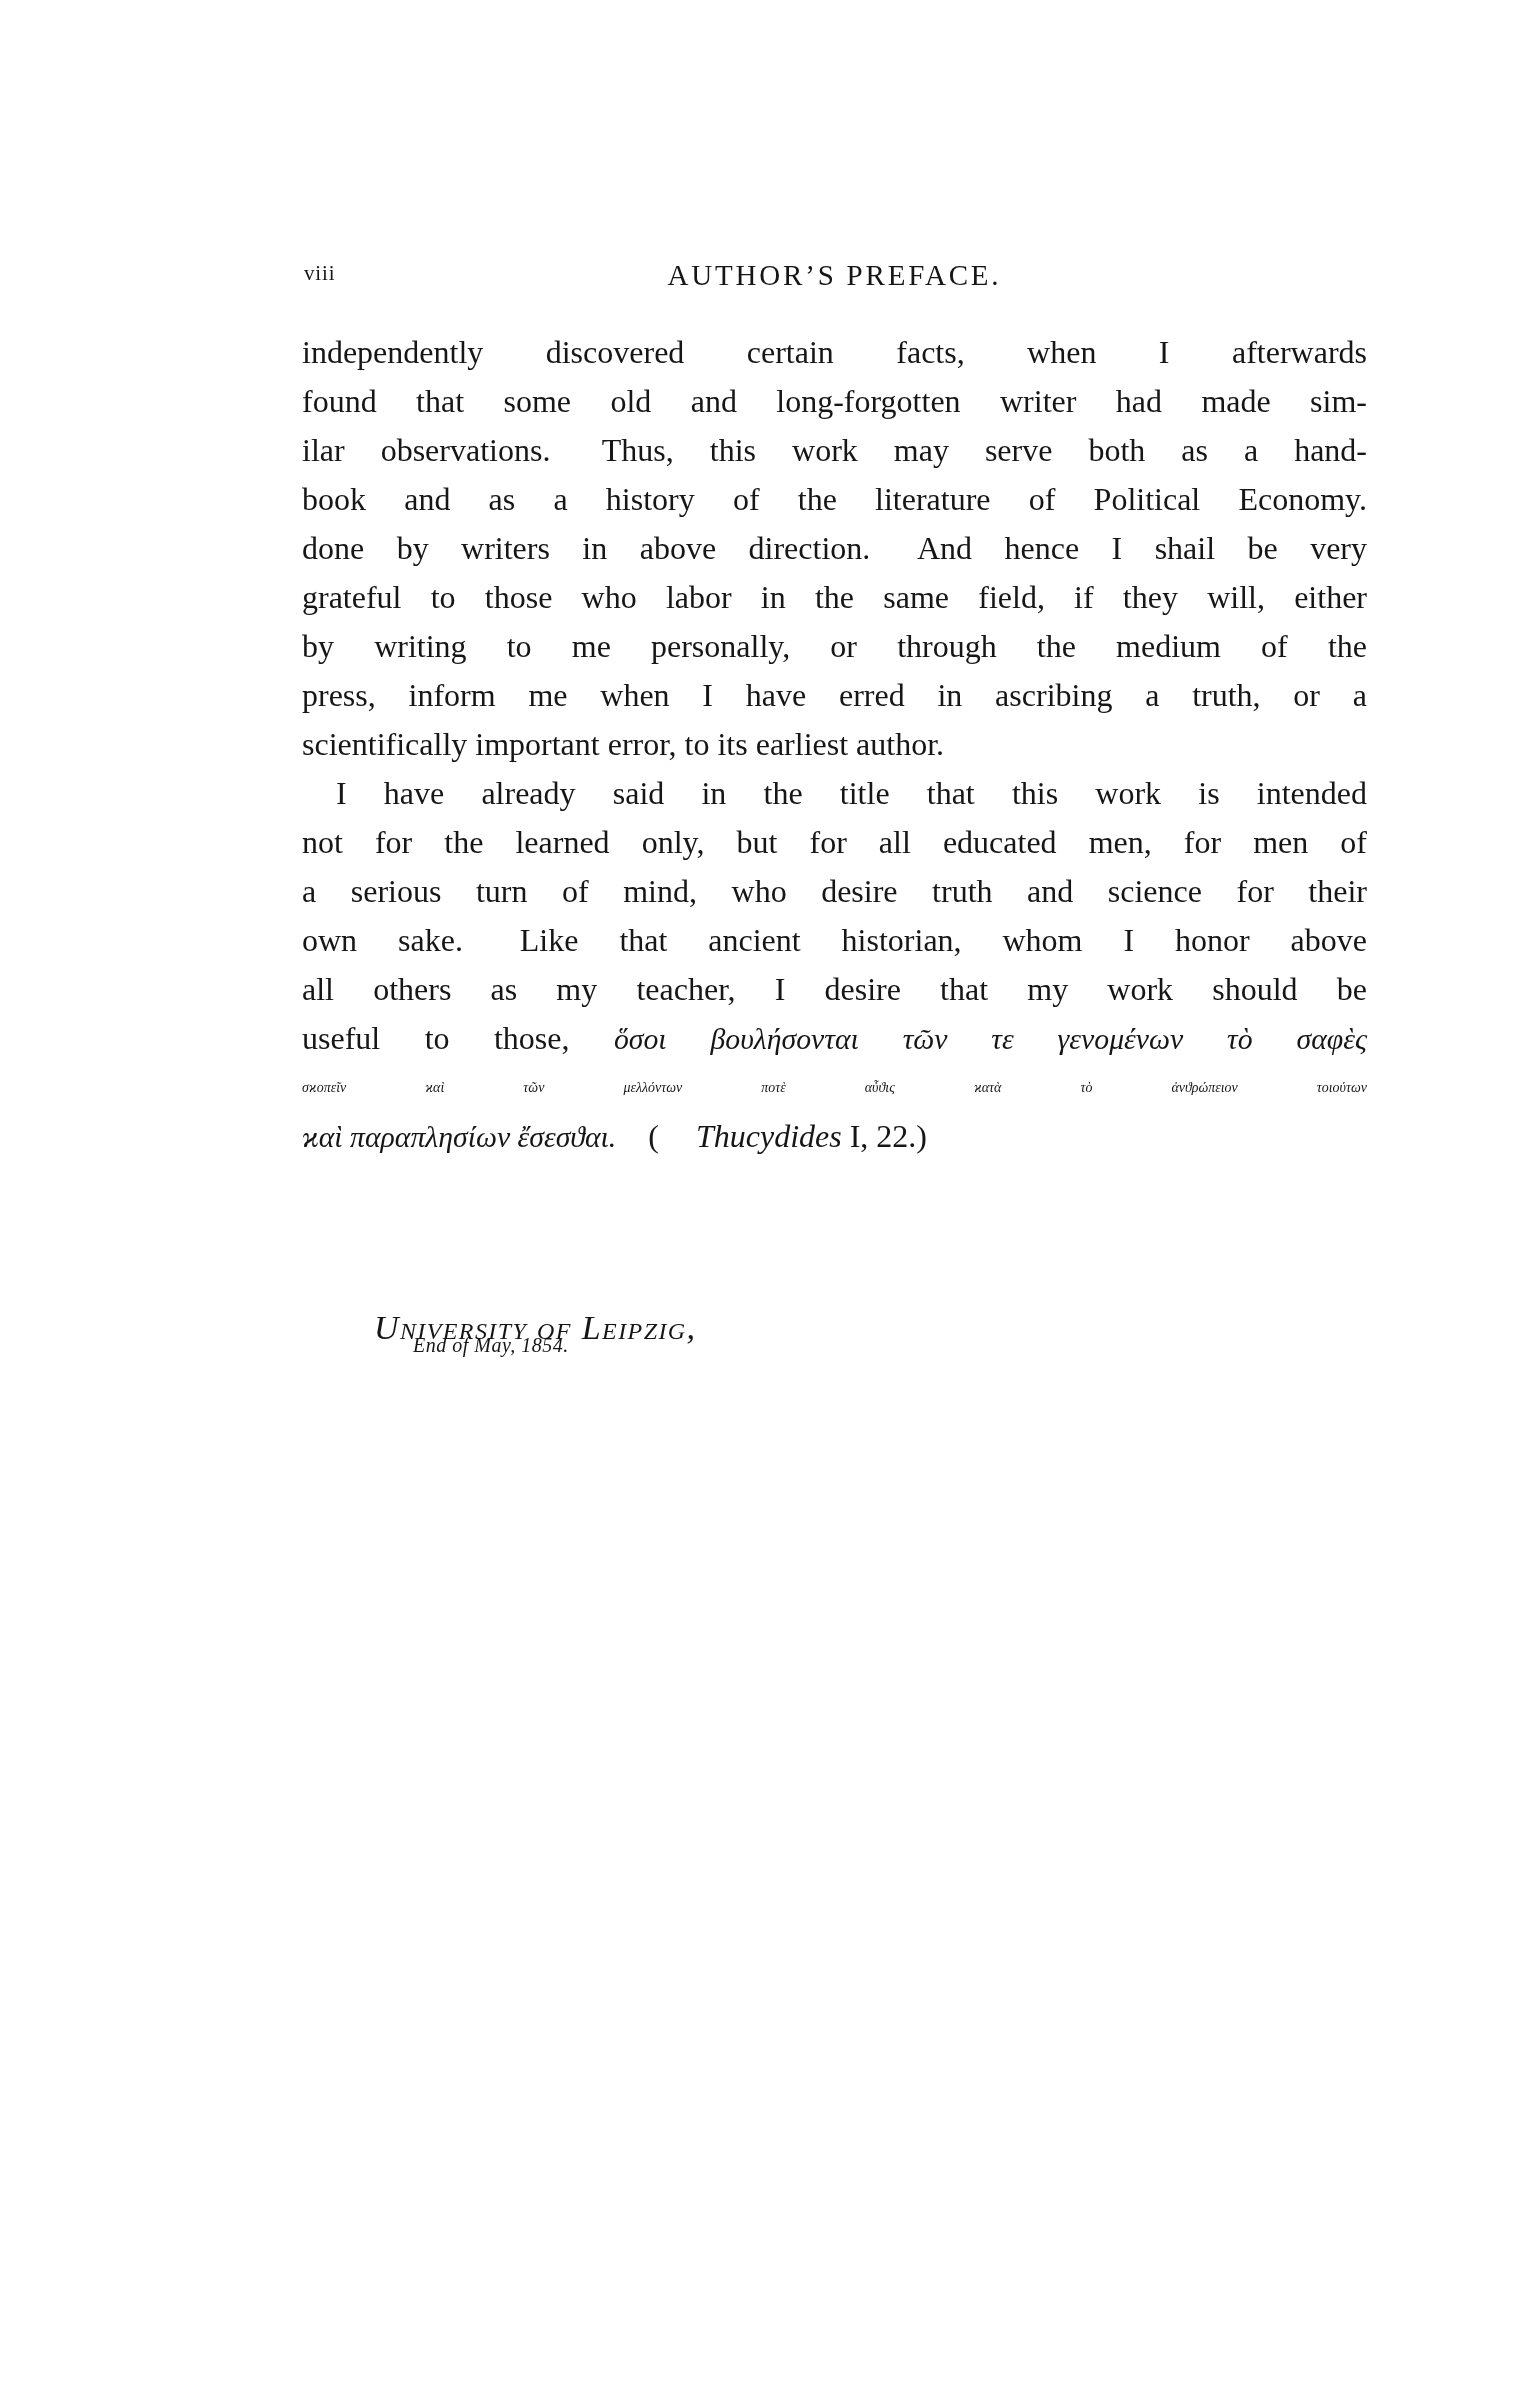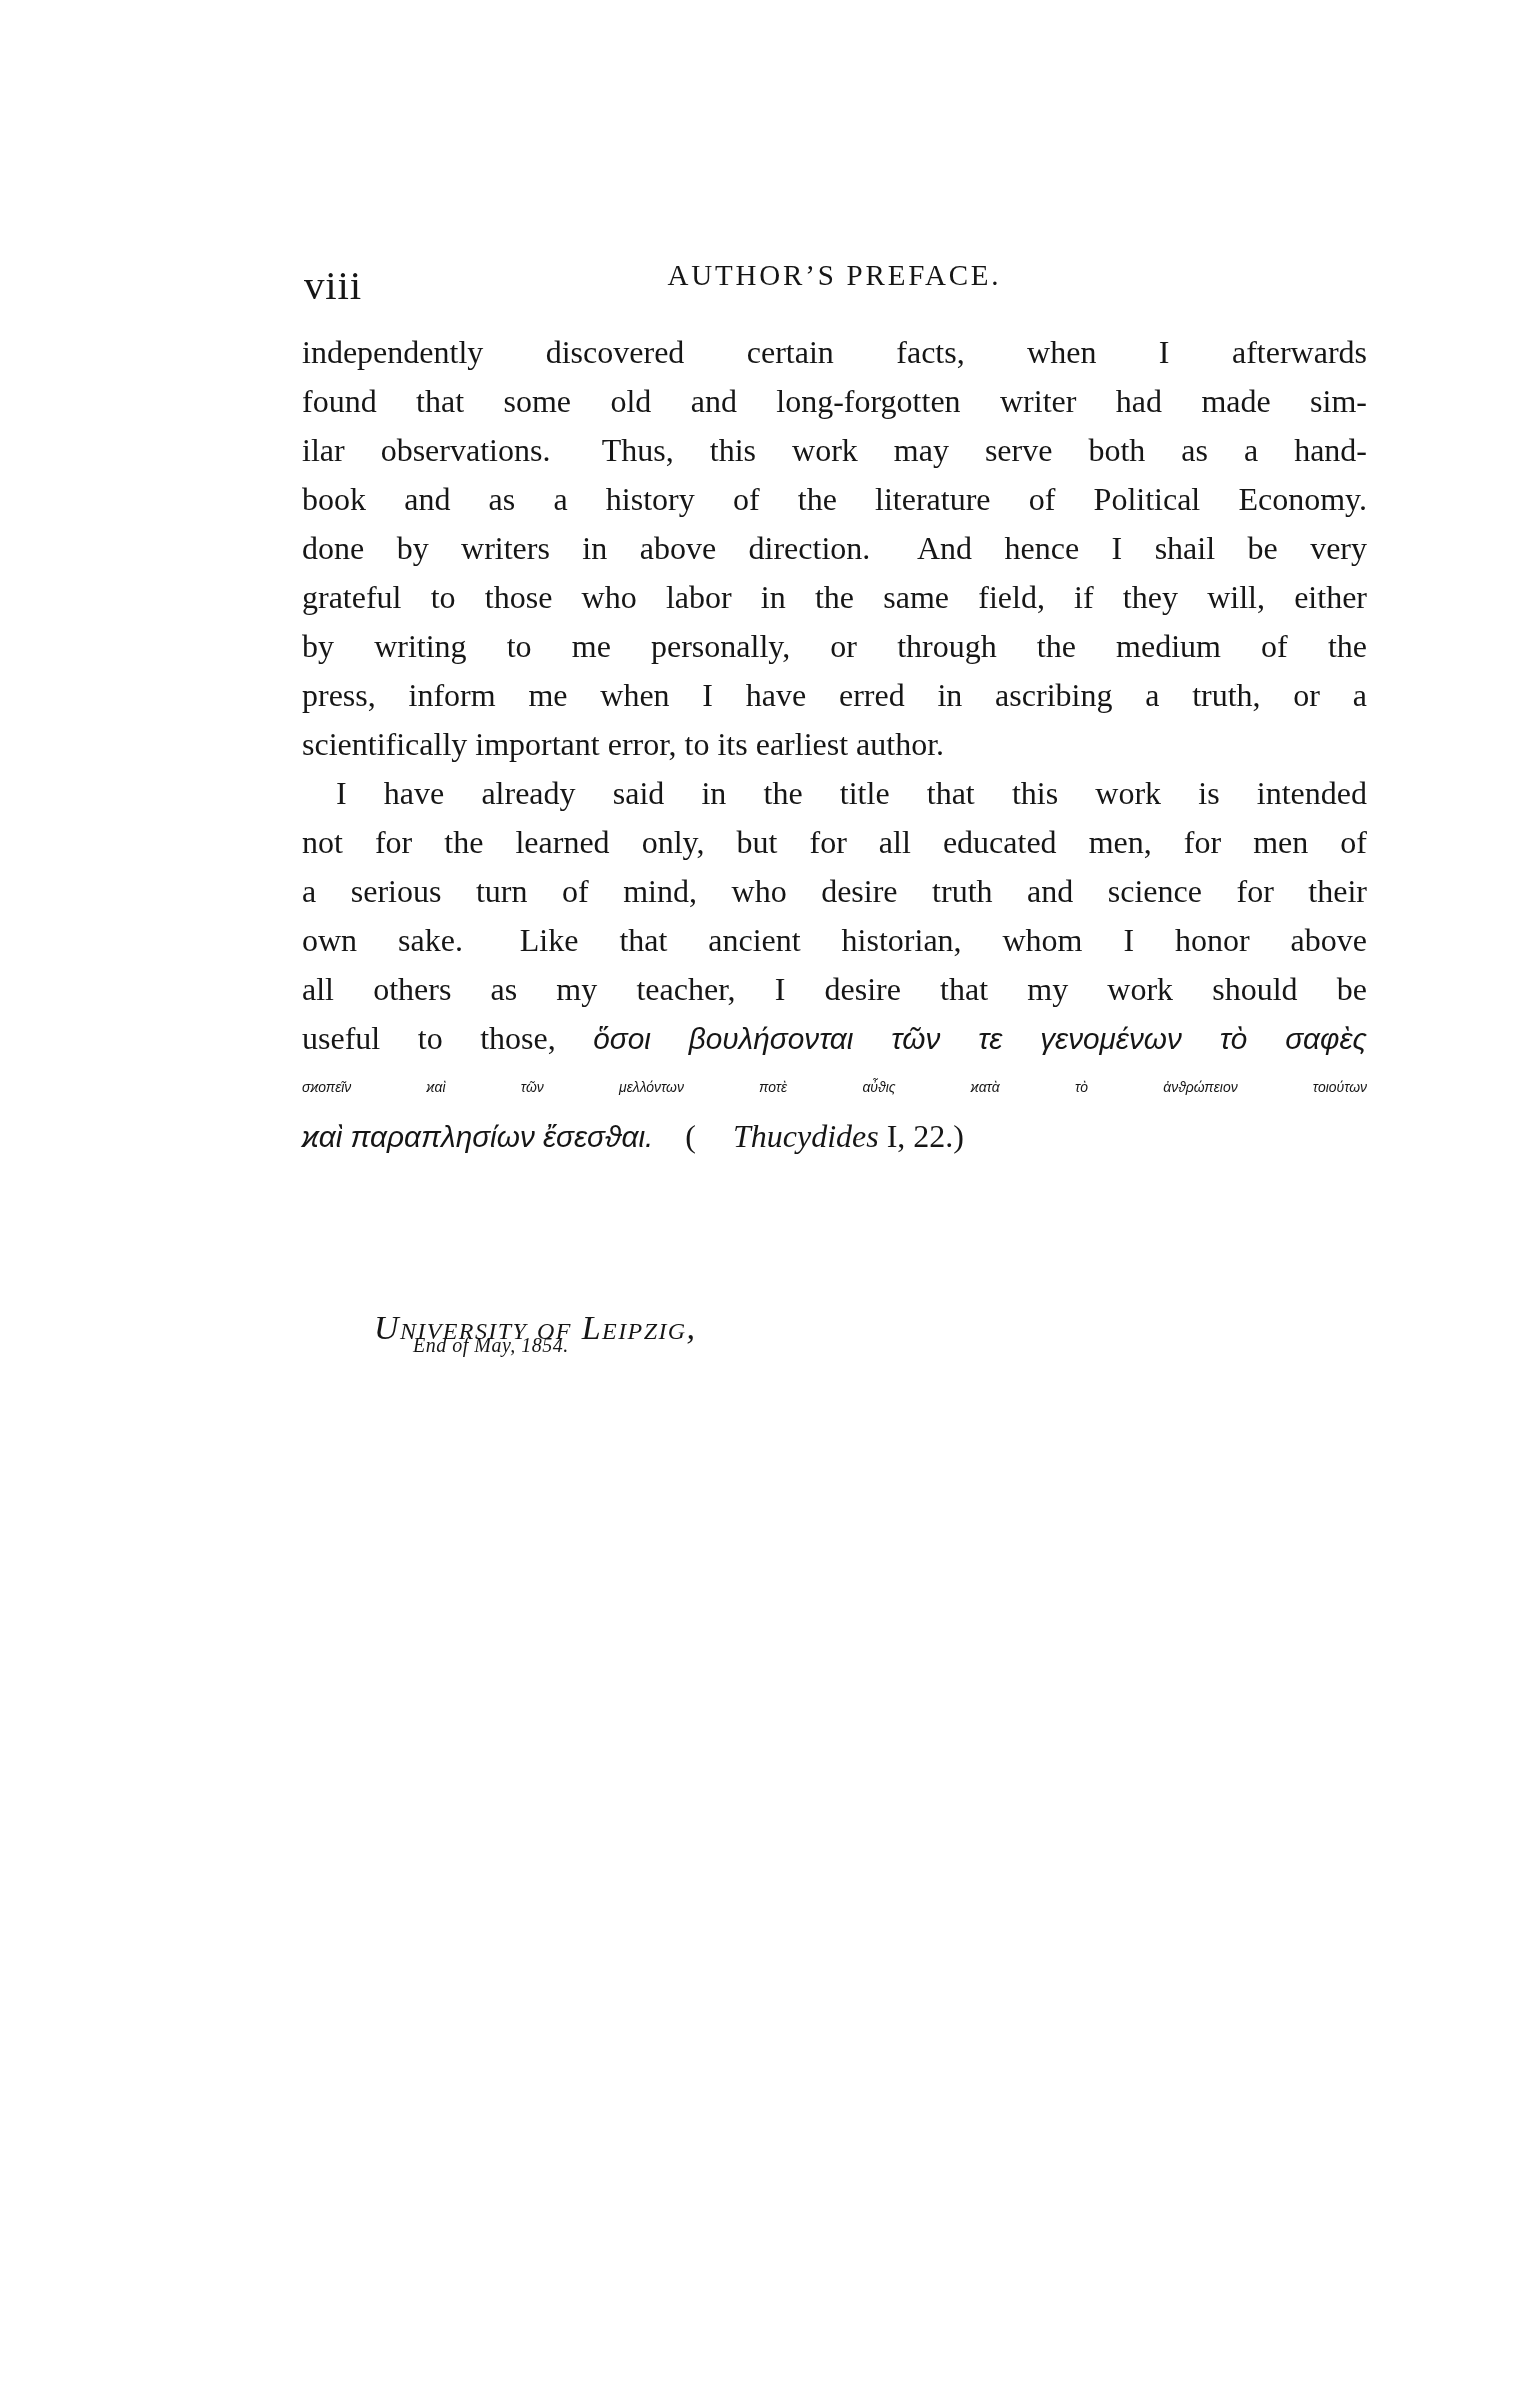--- a/index.html
+++ b/index.html
@@ -11,21 +11,21 @@
     font-family:"Liberation Serif", serif;
     overflow:hidden;
   }
   .header {
     position:absolute;
     left:302px; top:259px; width:1065px;
     height:37px;
   }
   .page-num {
     position:absolute; left:1.9px; top:1.9px;
-    font-size:41px; letter-spacing:0.9px;
+    font-size:21px; letter-spacing:0.9px;
   }
   .running-title {
     text-align:center;
     font-size:29px;
     letter-spacing:2.8px;
   }
   .body-block {
     position:absolute;
     left:302px; top:328px; width:1065px;
   }
@@ -37,21 +37,21 @@
   .just {
     text-align:justify;
     text-align-last:justify;
   }
   .flush {
     text-align:left;
     text-align-last:left;
   }
   .indent { text-indent:34px; }
   .greek {
-    font-family:Liberation Sans, sans-serif;
+    font-family:Liberation Serif, serif;
     font-style:italic;
     font-size:0.93em;
   }
   .cite-italic { font-style:italic;margin-left:29px; }
   .signature-institution {
     position:absolute;
     left:374px; top:1309px;
     font-size:34px;
     font-variant:small-caps;
     letter-spacing:1.4px;

